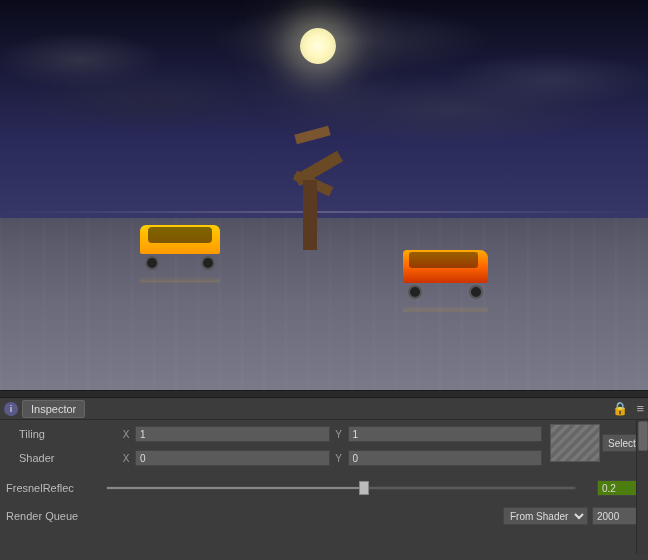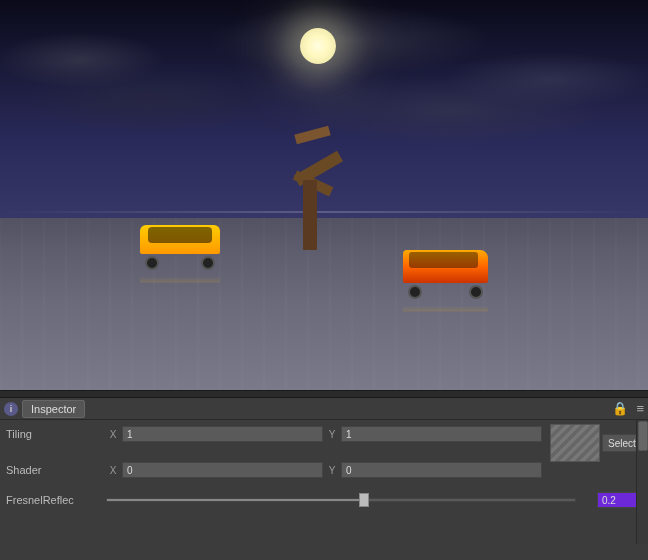--- a/index.html
+++ b/index.html
@@ -345,21 +345,22 @@
       cursor: pointer;
       display: flex;
       align-items: center;
       justify-content: center;
     }
 
     .tiling-offset-group {
       display: flex;
       flex-direction: column;
       flex: 1;
-      gap: 14px;
+      gap: 2px;
+      margin-left: 13px;
     }
 
     .color-swatch {
       width: 40px;
       height: 16px;
       background: #ffffff;
       border: 1px solid #666;
       flex-shrink: 0;
     }
 
@@ -398,21 +399,21 @@
       width: 10px;
       height: 14px;
       background: #bbb;
       border: 1px solid #888;
       cursor: pointer;
     }
 
     .slider-value {
       width: 45px;
       height: 16px;
-      background: #6d28d9;
+      background: #4d7c0f;
       border: 1px solid #444;
       color: #ddd;
       font-size: 10px;
       padding: 0 4px;
       outline: none;
       margin-left: 21px;
     }
 
     .dropdown-select {
       height: 18px;
@@ -550,20 +551,28 @@
         <div class="slider-track">
           <div class="slider-fill" style="width: 55%;"></div>
           <div class="slider-thumb" style="left: calc(55% - 5px);"></div>
         </div>
       </div>
       <input type="text" class="slider-value" value="0.2" style="">
     </div>
 
     <div class="spacer-row"></div>
 
+    <div class="prop-row">
+      <div class="prop-label">Render Queue</div>
+      <div style="flex:1;"></div>
+      <select class="dropdown-select">
+        <option>From Shader</option>
+      </select>
+      <input type="text" class="number-input" value="2000" style="">
+    </div>
 
   </div>
 
   <div id="scrollbar">
     <div class="scroll-thumb"></div>
   </div>
 
 </div>
 
 </body></html>

